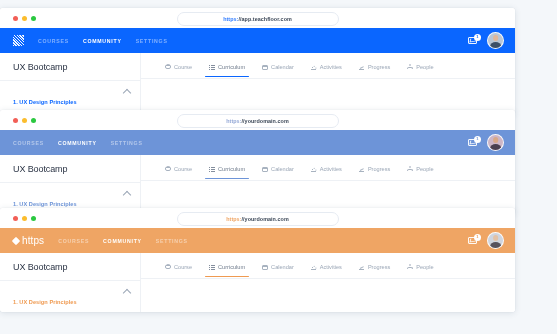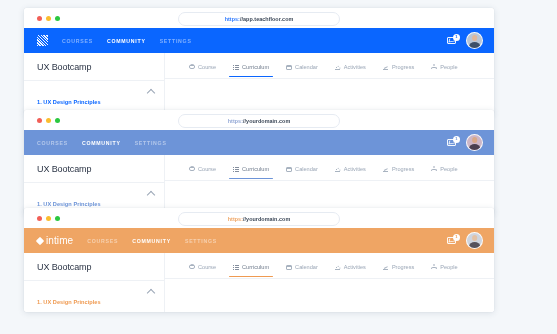--- a/index.html
+++ b/index.html
@@ -12,22 +12,22 @@
   }
   #stage {
     position: relative;
     width: 557px; height: 334px;
     background: #f4f7fa;
   }
 
   
   .window {
     position: absolute;
-    left: 24px;
-    width: 470px;
+    left: 0;
+    width: 515px;
     background: #ffffff;
     border-radius: 3px;
     box-shadow: 0 1px 6px rgba(40,60,90,0.13), 0 0 1px rgba(40,60,90,0.18);
     overflow: hidden;
   }
   #win1 { top: 8px;   height: 106px; z-index: 3; }
   #win2 { top: 110px; height: 104px; z-index: 4; }
   #win3 { top: 208px; height: 104px; z-index: 5; }
 
   
@@ -510,21 +510,21 @@
       <div class="urlbar">
         <span class="scheme" id="w3-scheme" style="color: rgb(239, 165, 100);">https:</span>
           <span class="rest">//yourdomain.com</span>
       </div>
     </div>
 
     <div class="navbar" id="w3-nav" style="background: rgb(239, 165, 100);">
       <div class="brand">
         <span class="brand-intime">
           <span class="diamond"></span>
-          <span id="w3-brandtext">intime</span>
+          <span id="w3-brandtext">https</span>
         </span>
       </div>
       <div class="navlinks">
         <span class="navlink">COURSES</span>
         <span class="navlink active">COMMUNITY</span>
         <span class="navlink">SETTINGS</span>
       </div>
       <div class="nav-right">
         <span class="mail-wrap">
           <span class="mail-ico"></span>

